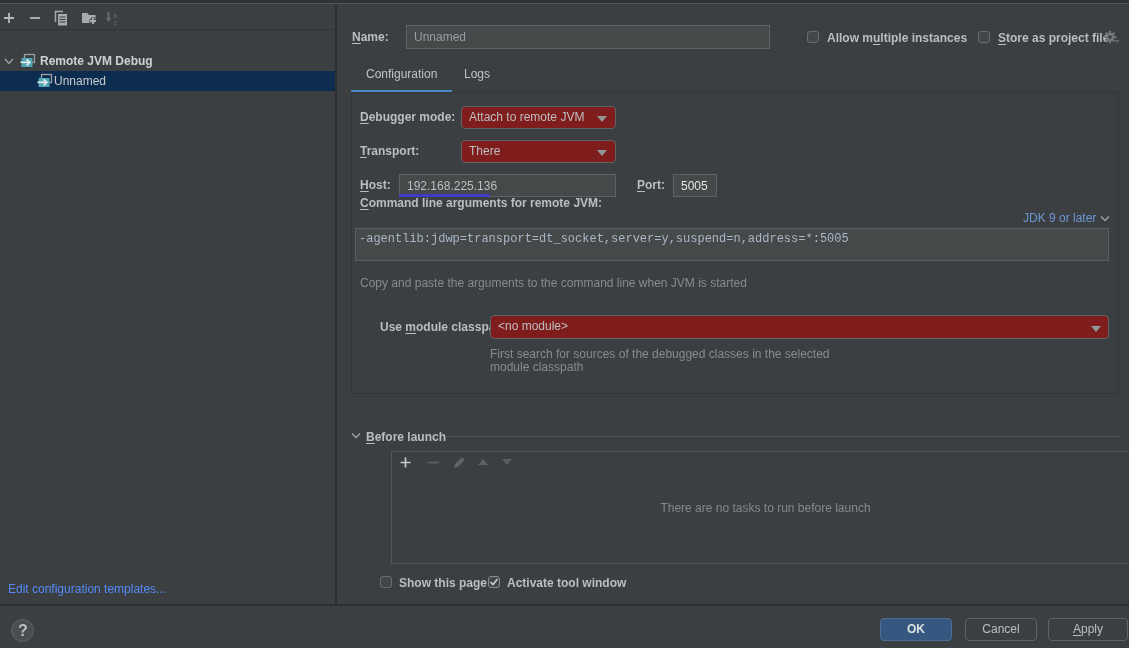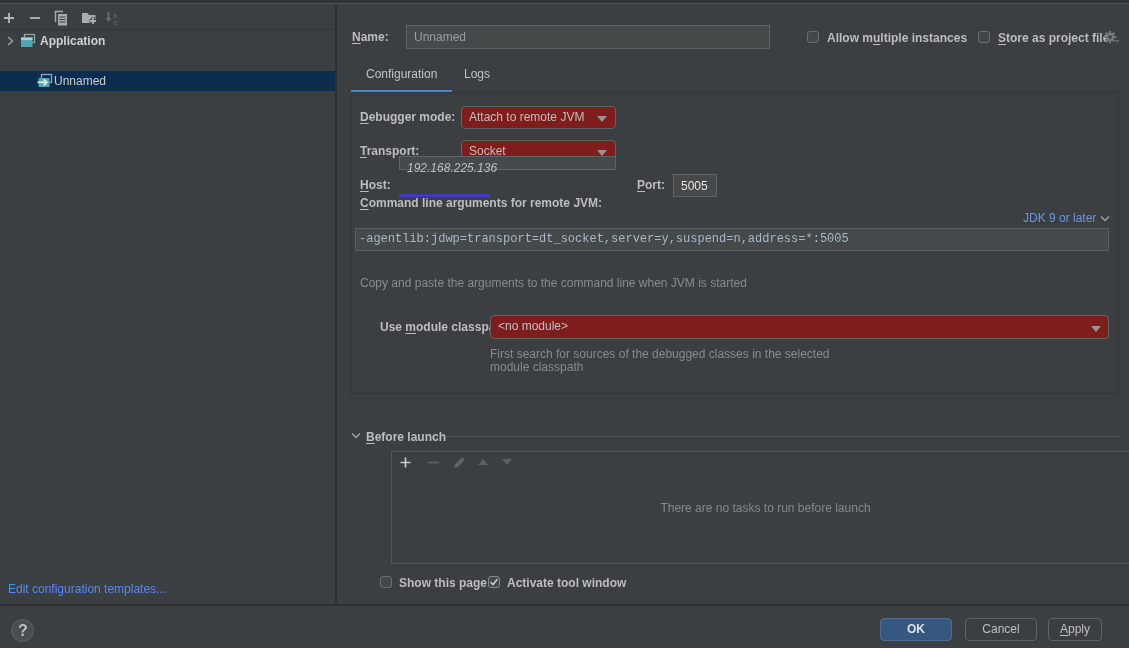--- a/index.html
+++ b/index.html
@@ -46,30 +46,31 @@
         <path d="M12 8v6M9 11h6" stroke="#a7abad" stroke-width="2"></path>
       </svg>
       <svg class="abs" style="left:104px;top:5px;" width="16" height="16" viewBox="0 0 16 16">
         <path d="M4.5 2v7" stroke="#696c6e" stroke-width="2"></path>
         <path d="M1.5 8h6L4.5 11.8z" fill="#696c6e"></path>
         <text x="9" y="7.5" font-size="7.5" fill="#696c6e" font-family="Liberation Sans">a</text>
         <text x="9.5" y="14.5" font-size="7.5" fill="#696c6e" font-family="Liberation Sans">z</text>
       </svg>
     </div>
 
-    <div class="abs" style="left:0;top:26px;width:335px;height:20px;">
-      <svg class="abs" style="left:3px;top:3px;" width="14" height="14" viewBox="0 0 14 14">
-        <path d="M5 3l4.5 4L5 11" stroke="#9fa2a4" stroke-width="1.4" fill="none"></path>
+    <div class="abs" style="left:0;top:46px;width:335px;height:20px;">
+      <svg class="abs" style="left:2px;top:3px;" width="14" height="14" viewBox="0 0 14 14">
+        <path d="M3 5l4 4.5L11 5" stroke="#9fa2a4" stroke-width="1.4" fill="none"></path>
       </svg>
       <svg class="abs" style="left:20px;top:2px;" width="16" height="16" viewBox="0 0 16 16">
         <rect x="4.5" y="1.5" width="10" height="8" fill="none" stroke="#9aa0a3" stroke-width="1.3"></rect>
-        <rect x="1" y="4.5" width="11.5" height="9.5" fill="#4ea6b4"></rect>
-        <rect x="1" y="4.5" width="11.5" height="2.6" fill="#9fd4dc"></rect>
+        <rect x="1.5" y="5" width="11" height="9" fill="#4ea6b4"></rect>
+        <path d="M0.5 9.3h8" stroke="#e6e9ea" stroke-width="1.7"></path>
+        <path d="M6.6 6.3l3.2 3l-3.2 3" stroke="#e6e9ea" stroke-width="1.7" fill="none"></path>
       </svg>
-      <span class="abs" style="left:40px;top:3px;font-weight:bold;color:#ced1d3;">Application</span>
+      <span class="abs" style="left:40px;top:3px;font-weight:bold;color:#ced1d3;">Remote JVM Debug</span>
     </div>
     <div class="abs" style="left:0;top:66px;width:335px;height:20px;background:#0c2d4f;">
       <svg class="abs" style="left:37px;top:2px;" width="16" height="16" viewBox="0 0 16 16">
         <rect x="4.5" y="1.5" width="10" height="8" fill="none" stroke="#9aa0a3" stroke-width="1.3"></rect>
         <rect x="1.5" y="5" width="11" height="9" fill="#4ea6b4"></rect>
         <path d="M0.5 9.3h8" stroke="#e6e9ea" stroke-width="1.7"></path>
         <path d="M6.6 6.3l3.2 3l-3.2 3" stroke="#e6e9ea" stroke-width="1.7" fill="none"></path>
       </svg>
       <span class="abs" style="left:54px;top:3px;color:#c7cacc;">Unnamed</span>
     </div>
@@ -110,40 +111,40 @@
   <div class="abs" style="left:351px;top:92px;width:768px;height:302px;border:1px solid #333537;"></div>
 
   <span class="abs lbl" style="left:360px;top:110px;"><u>D</u>ebugger mode:</span>
   <div class="abs combo" style="left:461px;top:106px;width:155px;height:23px;">
     <span class="txt">Attach to remote JVM</span>
     <div class="dArrow" style="right:8px;top:9px;"></div>
   </div>
 
   <span class="abs lbl" style="left:360px;top:144px;"><u>T</u>ransport:</span>
   <div class="abs combo" style="left:461px;top:140px;width:155px;height:23px;">
-    <span class="txt">Socket</span>
+    <span class="txt">There</span>
     <div class="dArrow" style="right:8px;top:9px;"></div>
   </div>
 
   <span class="abs lbl" style="left:360px;top:178px;text-align:center;"><u>H</u>ost:</span>
-  <div class="abs tfield" style="left:399px;top:156px;width:217px;height:14px;font-style:italic;">
+  <div class="abs tfield" style="left:399px;top:174px;width:217px;height:23px;">
     <span class="abs" style="left:7px;top:4px;color:#bdbfc1;">192.168.225.136</span>
   </div>
   <div class="abs" style="left:399px;top:194px;width:91px;height:3px;background:#413ac4;"></div>
   <span class="abs lbl" style="left:637px;top:178px;"><u>P</u>ort:</span>
   <div class="abs tfield" style="left:673px;top:174px;width:44px;height:23px;">
     <span class="abs" style="left:7px;top:4px;color:#e5e5e5;">5005</span>
   </div>
 
   <span class="abs lbl" style="left:360px;top:196px;"><u>C</u>ommand line arguments for remote JVM:</span>
   <span class="abs" style="left:1023px;top:211px;color:#6d96d6;">JDK 9 or later</span>
   <svg class="abs" style="left:1099px;top:213px;" width="12" height="12" viewBox="0 0 12 12">
     <path d="M2 3.5l4 4l4-4" stroke="#9da0a2" stroke-width="1.5" fill="none"></path>
   </svg>
-  <div class="abs" style="left:355px;top:228px;width:754px;height:23px;background:#45494a;border:1px solid #5a5e60;">
+  <div class="abs" style="left:355px;top:228px;width:754px;height:33px;background:#45494a;border:1px solid #5a5e60;">
     <span class="abs" style="left:3px;top:3px;font-family:'Liberation Mono',monospace;color:#a9b7c6;">-agentlib:jdwp=transport=dt_socket,server=y,suspend=n,address=*:5005</span>
   </div>
   <span class="abs hint" style="left:360px;top:276px;">Copy and paste the arguments to the command line when JVM is started</span>
 
   <span class="abs lbl" style="left:380px;top:320px;">Use <u>m</u>odule classpath:</span>
   <div class="abs combo" style="left:490px;top:315px;width:619px;height:24px;">
     <span class="txt">&lt;no module&gt;</span>
     <div class="dArrow" style="right:7px;top:10px;"></div>
   </div>
   <span class="abs hint" style="left:490px;top:348px;line-height:13px;">First search for sources of the debugged classes in the selected<br>module classpath</span>
@@ -178,15 +179,15 @@
     </svg>
   </div>
   <span class="abs lbl" style="left:507px;top:576px;">Activate tool window</span>
 
   <div class="abs" style="left:0;top:604px;width:1129px;height:2px;background:#2c2e30;"></div>
   <div class="abs" style="left:11px;top:619px;width:23px;height:23px;border-radius:50%;background:#4a4e50;border:1px solid #5d6163;">
     <span class="abs" style="left:6px;top:1px;font-size:16px;font-weight:bold;color:#bcbfc1;line-height:20px;">?</span>
   </div>
   <div class="btn" style="left:880px;top:618px;width:72px;background:#365880;border:1px solid #4d6e94;color:#dfe1e3;font-weight:bold;">OK</div>
   <div class="btn" style="left:965px;top:618px;width:72px;background:#3c3f41;border:1px solid #5e6366;color:#bdbfc1;">Cancel</div>
-  <div class="btn" style="left:1048px;top:618px;width:54px;background:#3c3f41;border:1px solid #5e6366;color:#bdbfc1;"><u>A</u>pply</div>
+  <div class="btn" style="left:1048px;top:618px;width:80px;background:#3c3f41;border:1px solid #5e6366;color:#bdbfc1;"><u>A</u>pply</div>
 
 </div>
 
 </body></html>

